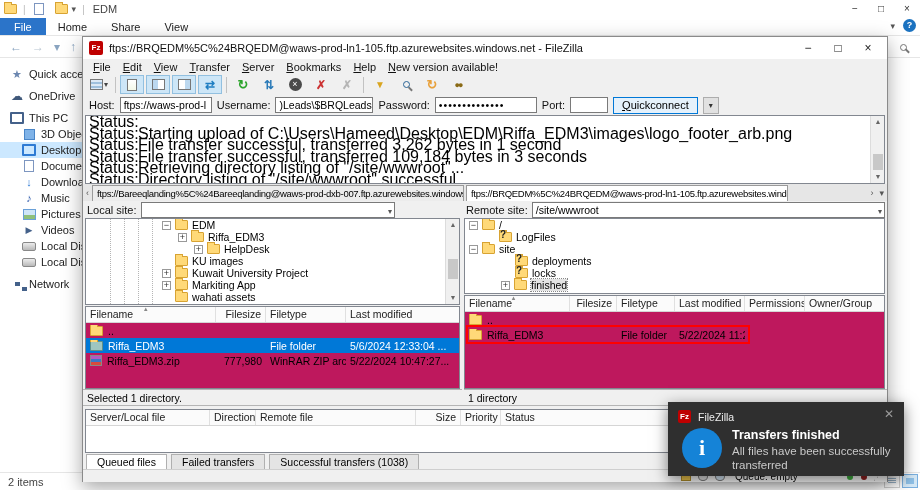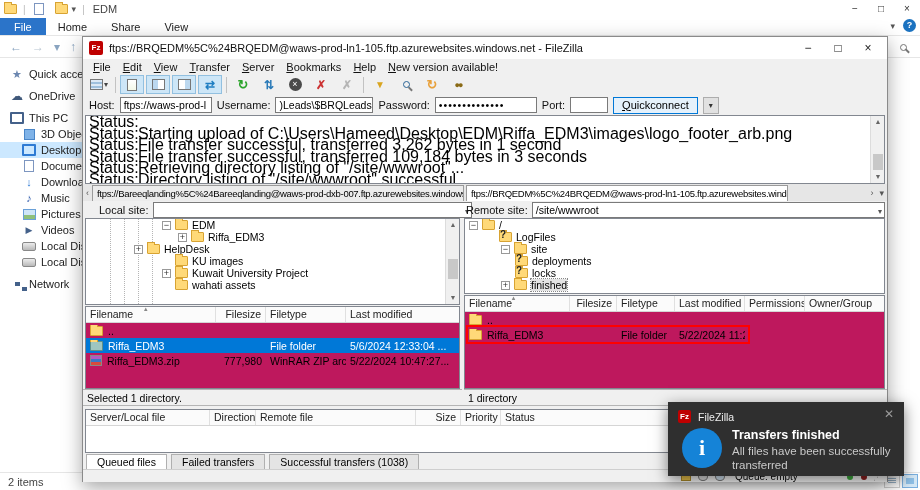--- a/index.html
+++ b/index.html
@@ -381,53 +381,58 @@
         </span>
       <span class="tab active" style="width:322px;margin-left:2px">
           <span>ftps://BRQEDM%5C%24BRQEDM@waws-prod-ln1-105.ftp.azurewebsites.windows.net</span>
         </span>
       <span class="tabscroll" style="margin-left:auto">›</span>
       <span class="tabscroll">▾</span>
     </div>
 
     <div class="abs fz-main">
 
-      <div class="sitebar" style="left:16px;width:373px">
+      <div class="sitebar" style="left:4px;width:308px">
         <span class="qc-label">Local site:</span>
         <span class="combobox" style="flex:1"><span class="dd">▾</span></span>
       </div>
       <div class="treebox" style="left:2px;top:17px;width:375px;height:87px">
         <span class="guide" style="left:24px"></span>
         <span class="guide" style="left:38px"></span>
         <span class="guide" style="left:52px"></span>
         <span class="guide" style="left:66px"></span>
         <div class="trow" style="padding-left:76px">
             <span class="exp minus"></span>
             <span class="fold"></span>
             <span class="tlabel">EDM</span>
           </div>
         <div class="trow" style="padding-left:92px">
             <span class="exp plus"></span>
             <span class="fold"></span>
             <span class="tlabel">Riffa_EDM3</span>
           </div>
-        <div class="trow" style="padding-left:48px">
+        <div class="trow" style="padding-left:108px">
             <span class="exp plus"></span>
             <span class="fold"></span>
             <span class="tlabel">HelpDesk</span>
           </div>
         <div class="trow" style="padding-left:76px">
             <span class="exp none"></span>
             <span class="fold"></span>
             <span class="tlabel">KU images</span>
           </div>
         <div class="trow" style="padding-left:76px">
             <span class="exp plus"></span>
             <span class="fold"></span>
             <span class="tlabel">Kuwait University Project</span>
+          </div>
+        <div class="trow" style="padding-left:76px">
+            <span class="exp plus"></span>
+            <span class="fold"></span>
+            <span class="tlabel">Markiting App</span>
           </div>
         <div class="trow" style="padding-left:76px">
             <span class="exp none"></span>
             <span class="fold"></span>
             <span class="tlabel">wahati assets</span>
           </div>
         <div class="vscroll">
             <span class="up">▲</span>
             <span class="thumb" style="top:40px;height:20px"></span>
             <span class="dn">▼</span>
@@ -476,21 +481,21 @@
             <span class="exp minus"></span>
             <span class="fold"></span>
             <span class="tlabel">/</span>
           </div>
         <div class="trow" style="padding-left:34px">
             <span class="fold">
               <span class="qmark">?</span>
             </span>
             <span class="tlabel">LogFiles</span>
           </div>
-        <div class="trow" style="padding-left:36px">
+        <div class="trow" style="padding-left:4px">
             <span class="exp minus"></span>
             <span class="fold"></span>
             <span class="tlabel">site</span>
           </div>
         <div class="trow" style="padding-left:50px">
             <span class="fold">
               <span class="qmark">?</span>
             </span>
             <span class="tlabel">deployments</span>
           </div>

